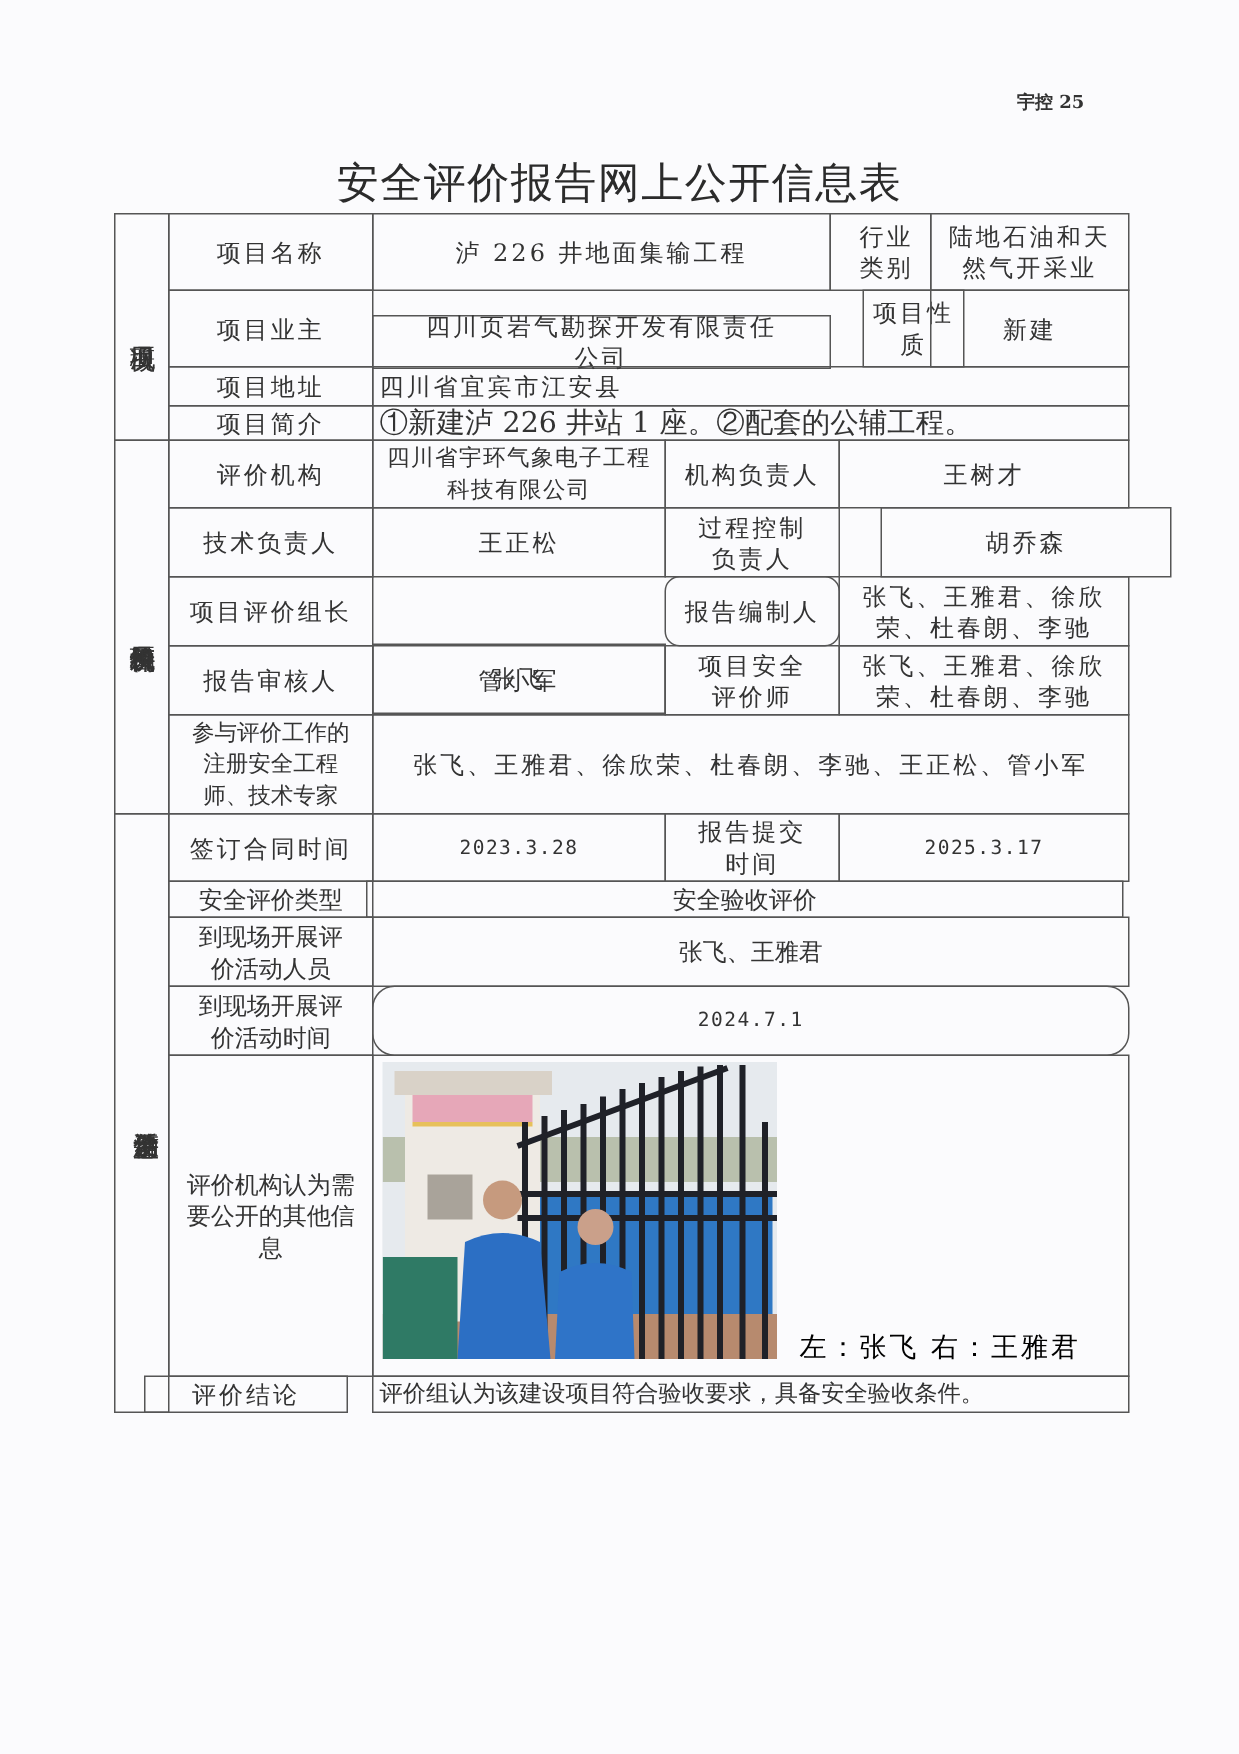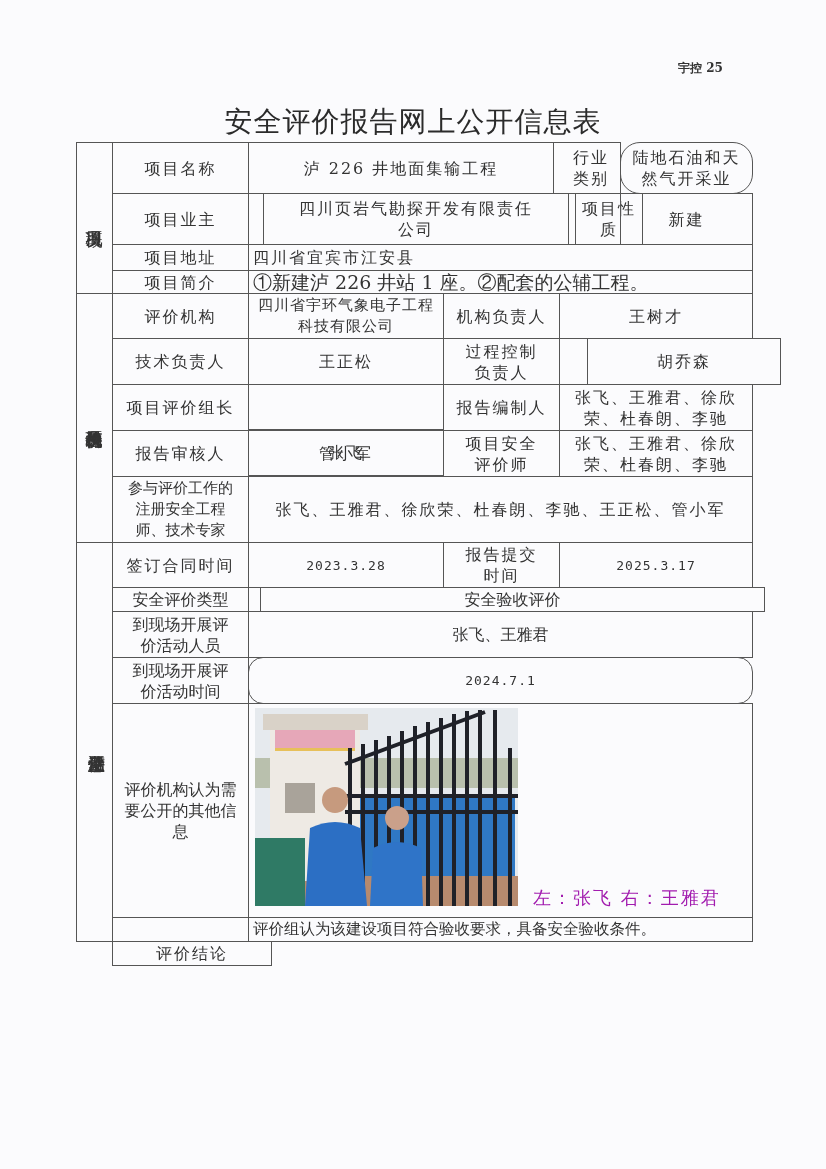--- a/index.html
+++ b/index.html
@@ -15,36 +15,36 @@
     display: flex; align-items: center; justify-content: center; text-align: center;
     font-size: 16px; line-height: 21px; padding: 0 4px; letter-spacing: 2px; color: #333;
   }
   .cell.left { justify-content: flex-start; text-align: right; }
   .cell.vert { writing-mode: vertical-rl; text-orientation: upright; letter-spacing: 0; font-size: 17px; line-height: 22px; align-items: center; justify-content: center; }
   .cell.mono { font-family: "DejaVu Sans Mono", "Liberation Mono", monospace; font-size: 13px; letter-spacing: 1px; }
   .photo {
     position: absolute; left: 255px; top: 708px; width: 263px; height: 198px; overflow: hidden;
     background: linear-gradient(#e9edf2, #dfe4e8);
   }
-  .caption { position: absolute; left: 533px; top: 886px; font-size: 18px; letter-spacing: 2px; color: #a21caf; }
+  .caption { position: absolute; left: 533px; top: 886px; font-size: 18px; letter-spacing: 2px; color: #000000; }
 </style>
 </head>
 <body>
 
 <div class="page-num">宇控 25</div>
 <div class="title">安全评价报告网上公开信息表</div>
 
 <div class="cell vert" style="left:76px;top:142px;width:37px;height:152px;">项目概况</div>
 <div class="cell" style="left:112px;top:142px;width:137px;height:52px;">项目名称</div>
 <div class="cell" style="left:248px;top:142px;width:306px;height:52px;">泸 226 井地面集输工程</div>
 <div class="cell" style="left:553px;top:142px;width:68px;height:52px;padding-left:12px;">行业类别</div>
-<div class="cell" style="left:620px;top:142px;width:133px;height:52px;border-radius:20px;">陆地石油和天然气开采业</div>
+<div class="cell" style="left:620px;top:142px;width:133px;height:52px;">陆地石油和天然气开采业</div>
 
 <div class="cell" style="left:112px;top:193px;width:137px;height:52px;">项目业主</div>
-<div class="cell" style="left:248px;top:193px;width:306px;height:52px;padding:0 30px;margin-left:15px;">四川页岩气勘探开发有限责任公司</div>
+<div class="cell" style="left:248px;top:210px;width:306px;height:36px;padding:0 30px;">四川页岩气勘探开发有限责任公司</div>
 <div class="cell" style="left:575px;top:193px;width:68px;height:52px;">项目性质</div>
 <div class="cell" style="left:620px;top:193px;width:133px;height:52px;">新建</div>
 
 <div class="cell" style="left:112px;top:244px;width:137px;height:27px;">项目地址</div>
 <div class="cell left" style="left:248px;top:244px;width:505px;height:27px;">四川省宜宾市江安县</div>
 
 <div class="cell" style="left:112px;top:270px;width:137px;height:24px;">项目简介</div>
 <div class="cell left" style="left:248px;top:270px;width:505px;height:24px;font-size:19px;letter-spacing:0;">①新建泸 226 井站 1 座。②配套的公辅工程。</div>
 
 <div class="cell vert" style="left:76px;top:293px;width:37px;height:250px;">评价机构及评价项目组</div>
@@ -53,41 +53,41 @@
 <div class="cell" style="left:443px;top:293px;width:117px;height:46px;">机构负责人</div>
 <div class="cell" style="left:559px;top:293px;width:194px;height:46px;text-align:center;">王树才</div>
 
 <div class="cell" style="left:112px;top:338px;width:137px;height:47px;">技术负责人</div>
 <div class="cell" style="left:248px;top:338px;width:196px;height:47px;">王正松</div>
 <div class="cell" style="left:443px;top:338px;width:117px;height:47px;padding:0 18px;">过程控制负责人</div>
 <div class="cell" style="left:587px;top:338px;width:194px;height:47px;">胡乔森</div>
 
 <div class="cell" style="left:112px;top:384px;width:137px;height:47px;">项目评价组长</div>
 <div class="cell" style="left:248px;top:384px;width:196px;height:47px;margin-top:45px;">张飞</div>
-<div class="cell" style="left:443px;top:384px;width:117px;height:47px;">报告编制人</div>
+<div class="cell" style="left:443px;top:384px;width:117px;height:47px;border-radius:10px;">报告编制人</div>
 <div class="cell" style="left:559px;top:384px;width:194px;height:47px;padding:0 10px;">张飞、王雅君、徐欣荣、杜春朗、李驰</div>
 
 <div class="cell" style="left:112px;top:430px;width:137px;height:47px;">报告审核人</div>
 <div class="cell" style="left:248px;top:430px;width:196px;height:47px;">管小军</div>
 <div class="cell" style="left:443px;top:430px;width:117px;height:47px;padding:0 18px;">项目安全评价师</div>
 <div class="cell" style="left:559px;top:430px;width:194px;height:47px;padding:0 10px;">张飞、王雅君、徐欣荣、杜春朗、李驰</div>
 
 <div class="cell" style="left:112px;top:476px;width:137px;height:67px;font-size:15px;letter-spacing:0;padding:0 8px;">参与评价工作的注册安全工程师、技术专家</div>
 <div class="cell" style="left:248px;top:476px;width:505px;height:67px;">张飞、王雅君、徐欣荣、杜春朗、李驰、王正松、管小军</div>
 
 <div class="cell vert" style="left:76px;top:542px;width:37px;height:400px;align-items:flex-start;">
     <span style="padding-top:0;">评价活动主要信息</span>
   </div>
 <div class="cell" style="left:112px;top:542px;width:137px;height:46px;">签订合同时间</div>
 <div class="cell mono" style="left:248px;top:542px;width:196px;height:46px;">2023.3.28</div>
 <div class="cell" style="left:443px;top:542px;width:117px;height:46px;padding:0 18px;">报告提交时间</div>
 <div class="cell mono" style="left:559px;top:542px;width:194px;height:46px;">2025.3.17</div>
 
 <div class="cell" style="left:112px;top:587px;width:137px;height:25px;letter-spacing:0;">安全评价类型</div>
-<div class="cell" style="left:260px;top:587px;width:505px;height:25px;letter-spacing:0;">安全验收评价</div>
+<div class="cell" style="left:244px;top:587px;width:505px;height:25px;letter-spacing:0;">安全验收评价</div>
 
 <div class="cell" style="left:112px;top:611px;width:137px;height:47px;letter-spacing:0;padding:0 12px;">到现场开展评价活动人员</div>
 <div class="cell" style="left:248px;top:611px;width:505px;height:47px;letter-spacing:0;">张飞、王雅君</div>
 
 <div class="cell" style="left:112px;top:657px;width:137px;height:47px;letter-spacing:0;padding:0 12px;">到现场开展评价活动时间</div>
 <div class="cell mono" style="left:248px;top:657px;width:505px;height:47px;border-radius:15px;">2024.7.1</div>
 
 <div class="cell" style="left:112px;top:703px;width:137px;height:215px;letter-spacing:0;padding:0 10px;">评价机构认为需要公开的其他信息</div>
 <div class="cell" style="left:248px;top:703px;width:505px;height:215px;"></div>
 
@@ -130,14 +130,14 @@
 
     <circle cx="80" cy="92" r="13" fill="#c69a7e"></circle>
     <path d="M50 198 L55 120 Q80 108 105 120 L112 198 Z" fill="#2c6fc4"></path>
 
     <circle cx="142" cy="110" r="12" fill="#caa08a"></circle>
     <path d="M115 198 L118 140 Q142 128 166 140 L168 198 Z" fill="#2f74c8"></path>
   </svg>
 </div>
 <div class="caption">左：张飞 右：王雅君</div>
 
-<div class="cell" style="left:112px;top:917px;width:160px;height:25px;margin-top:24px;">评价结论</div>
+<div class="cell" style="left:96px;top:917px;width:136px;height:25px;">评价结论</div>
 <div class="cell left" style="left:248px;top:917px;width:505px;height:25px;letter-spacing:0;font-size:15.5px;">评价组认为该建设项目符合验收要求，具备安全验收条件。</div>
 
 </body></html>

